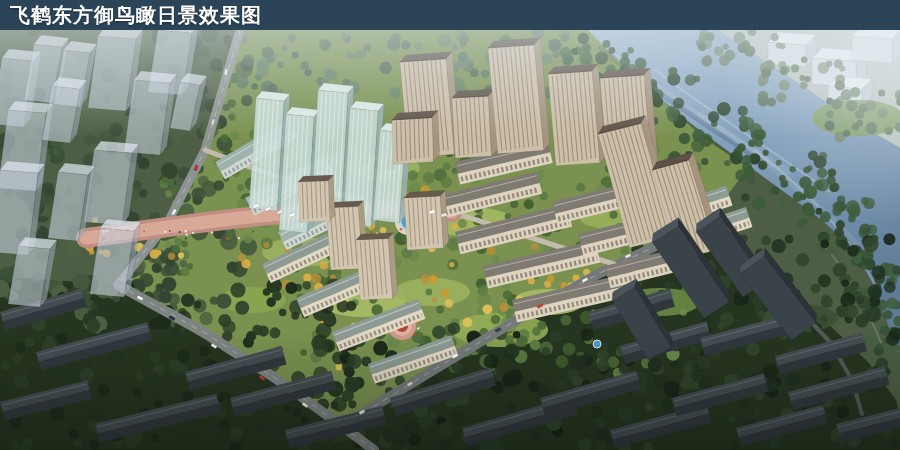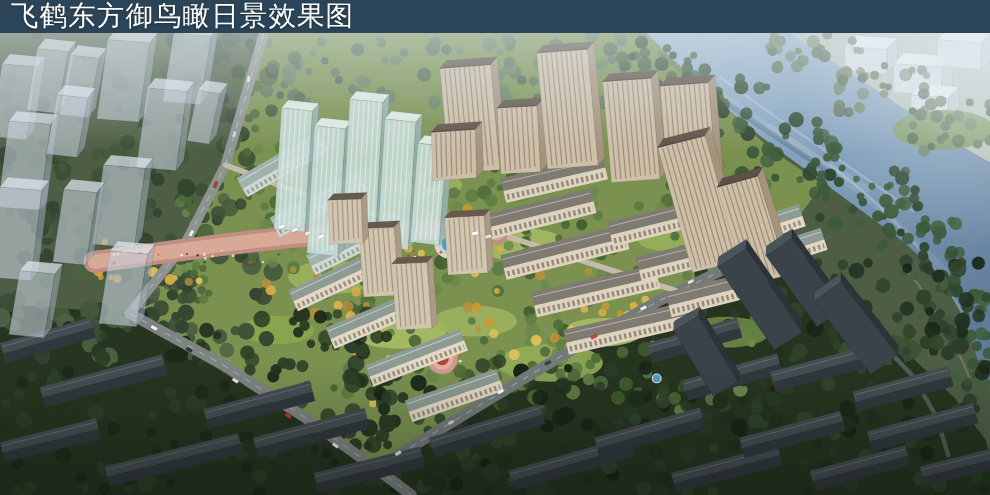--- a/index.html
+++ b/index.html
@@ -1,19 +1,19 @@
 <!DOCTYPE html>
 <html><head>
 <meta charset="utf-8">
 <style>
   html,body{margin:0;padding:0;background:#222;}
   .stage{position:relative;width:900px;height:450px;overflow:hidden;font-family:"Liberation Sans","DejaVu Sans",sans-serif;background:#4d5e44;}
   .scene-svg{position:absolute;left:0;top:0;width:900px;height:450px;display:block;}
   .title-bar{position:absolute;left:0;top:0;width:900px;height:30px;display:flex;align-items:center;box-sizing:border-box;padding-left:10px;z-index:5;}
-  .title-text{font-size:25px;font-weight:normal;letter-spacing:1px;line-height:1;text-shadow:0 1px 2px rgba(0,0,0,.35);}
+  .title-text{font-size:20px;font-weight:bold;letter-spacing:1px;line-height:1;text-shadow:0 1px 2px rgba(0,0,0,.35);}
 </style>
 </head>
 <body>
 
 <div class="stage">
   <svg class="scene-svg" viewBox="0 0 900 450" xmlns="http://www.w3.org/2000/svg">
     <defs>
       <linearGradient id="riverGrad" x1="0" y1="0" x2="0.35" y2="1">
         <stop offset="0" stop-color="#9db8cf"></stop>
         <stop offset="0.55" stop-color="#7e9cb8"></stop>

